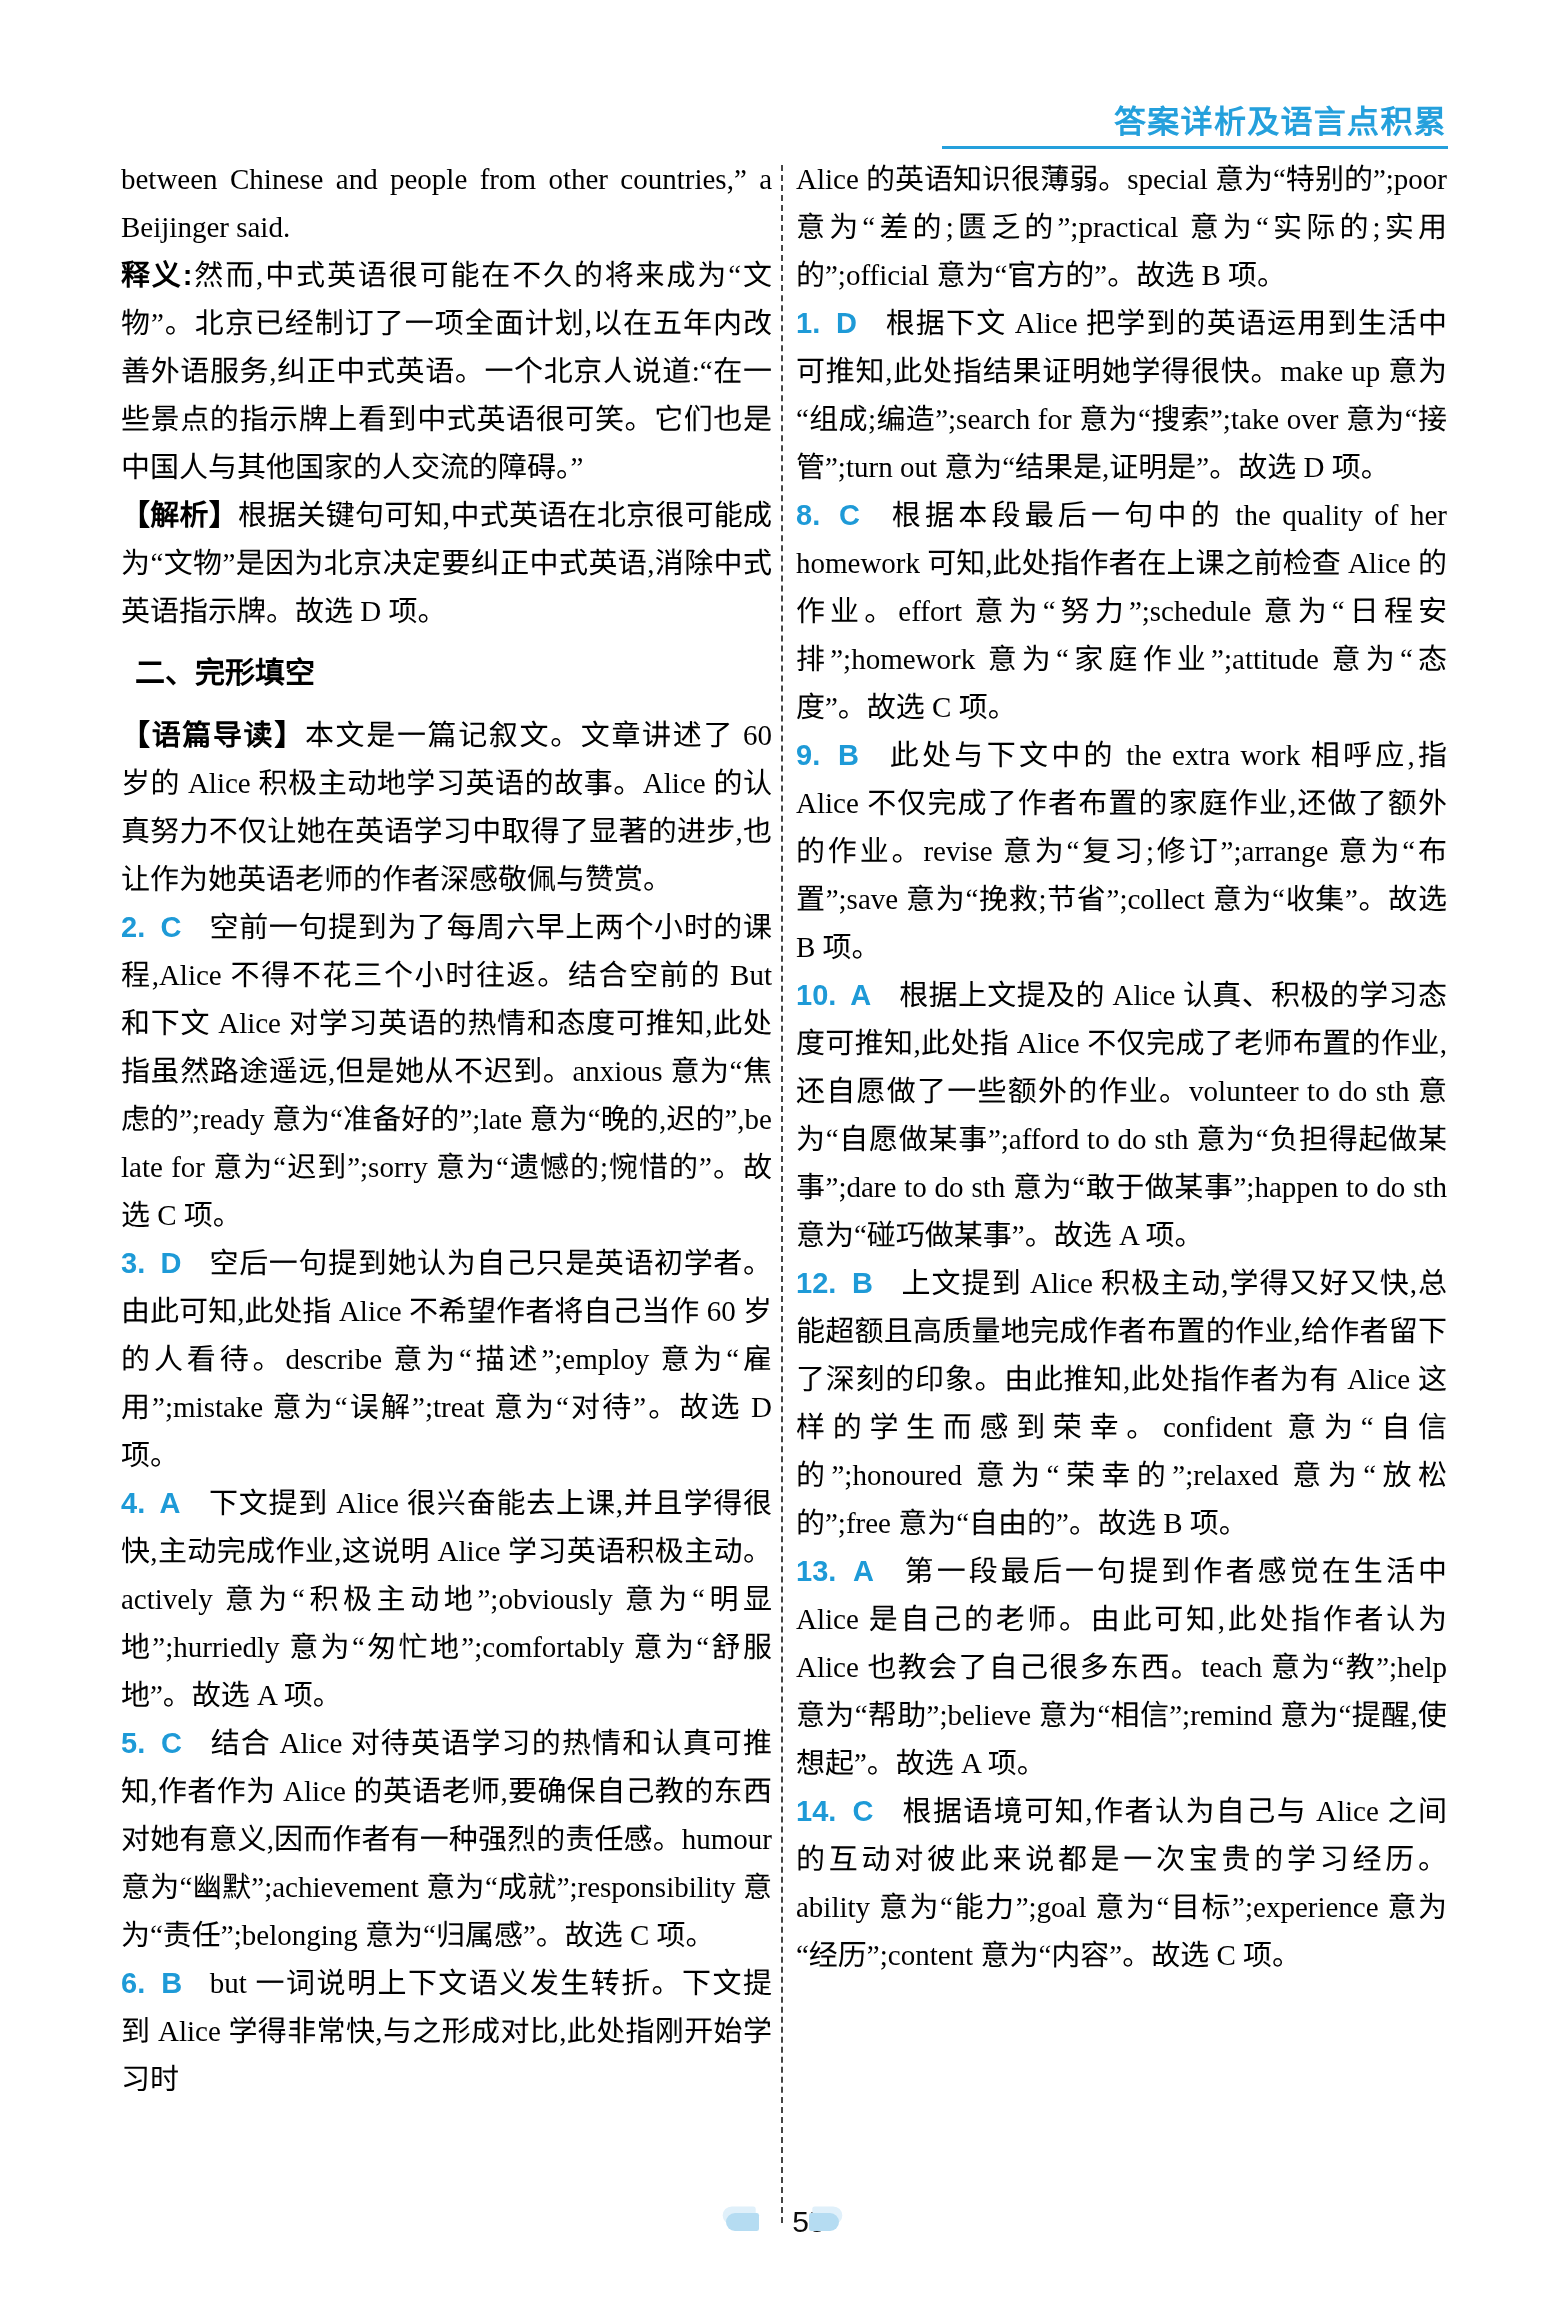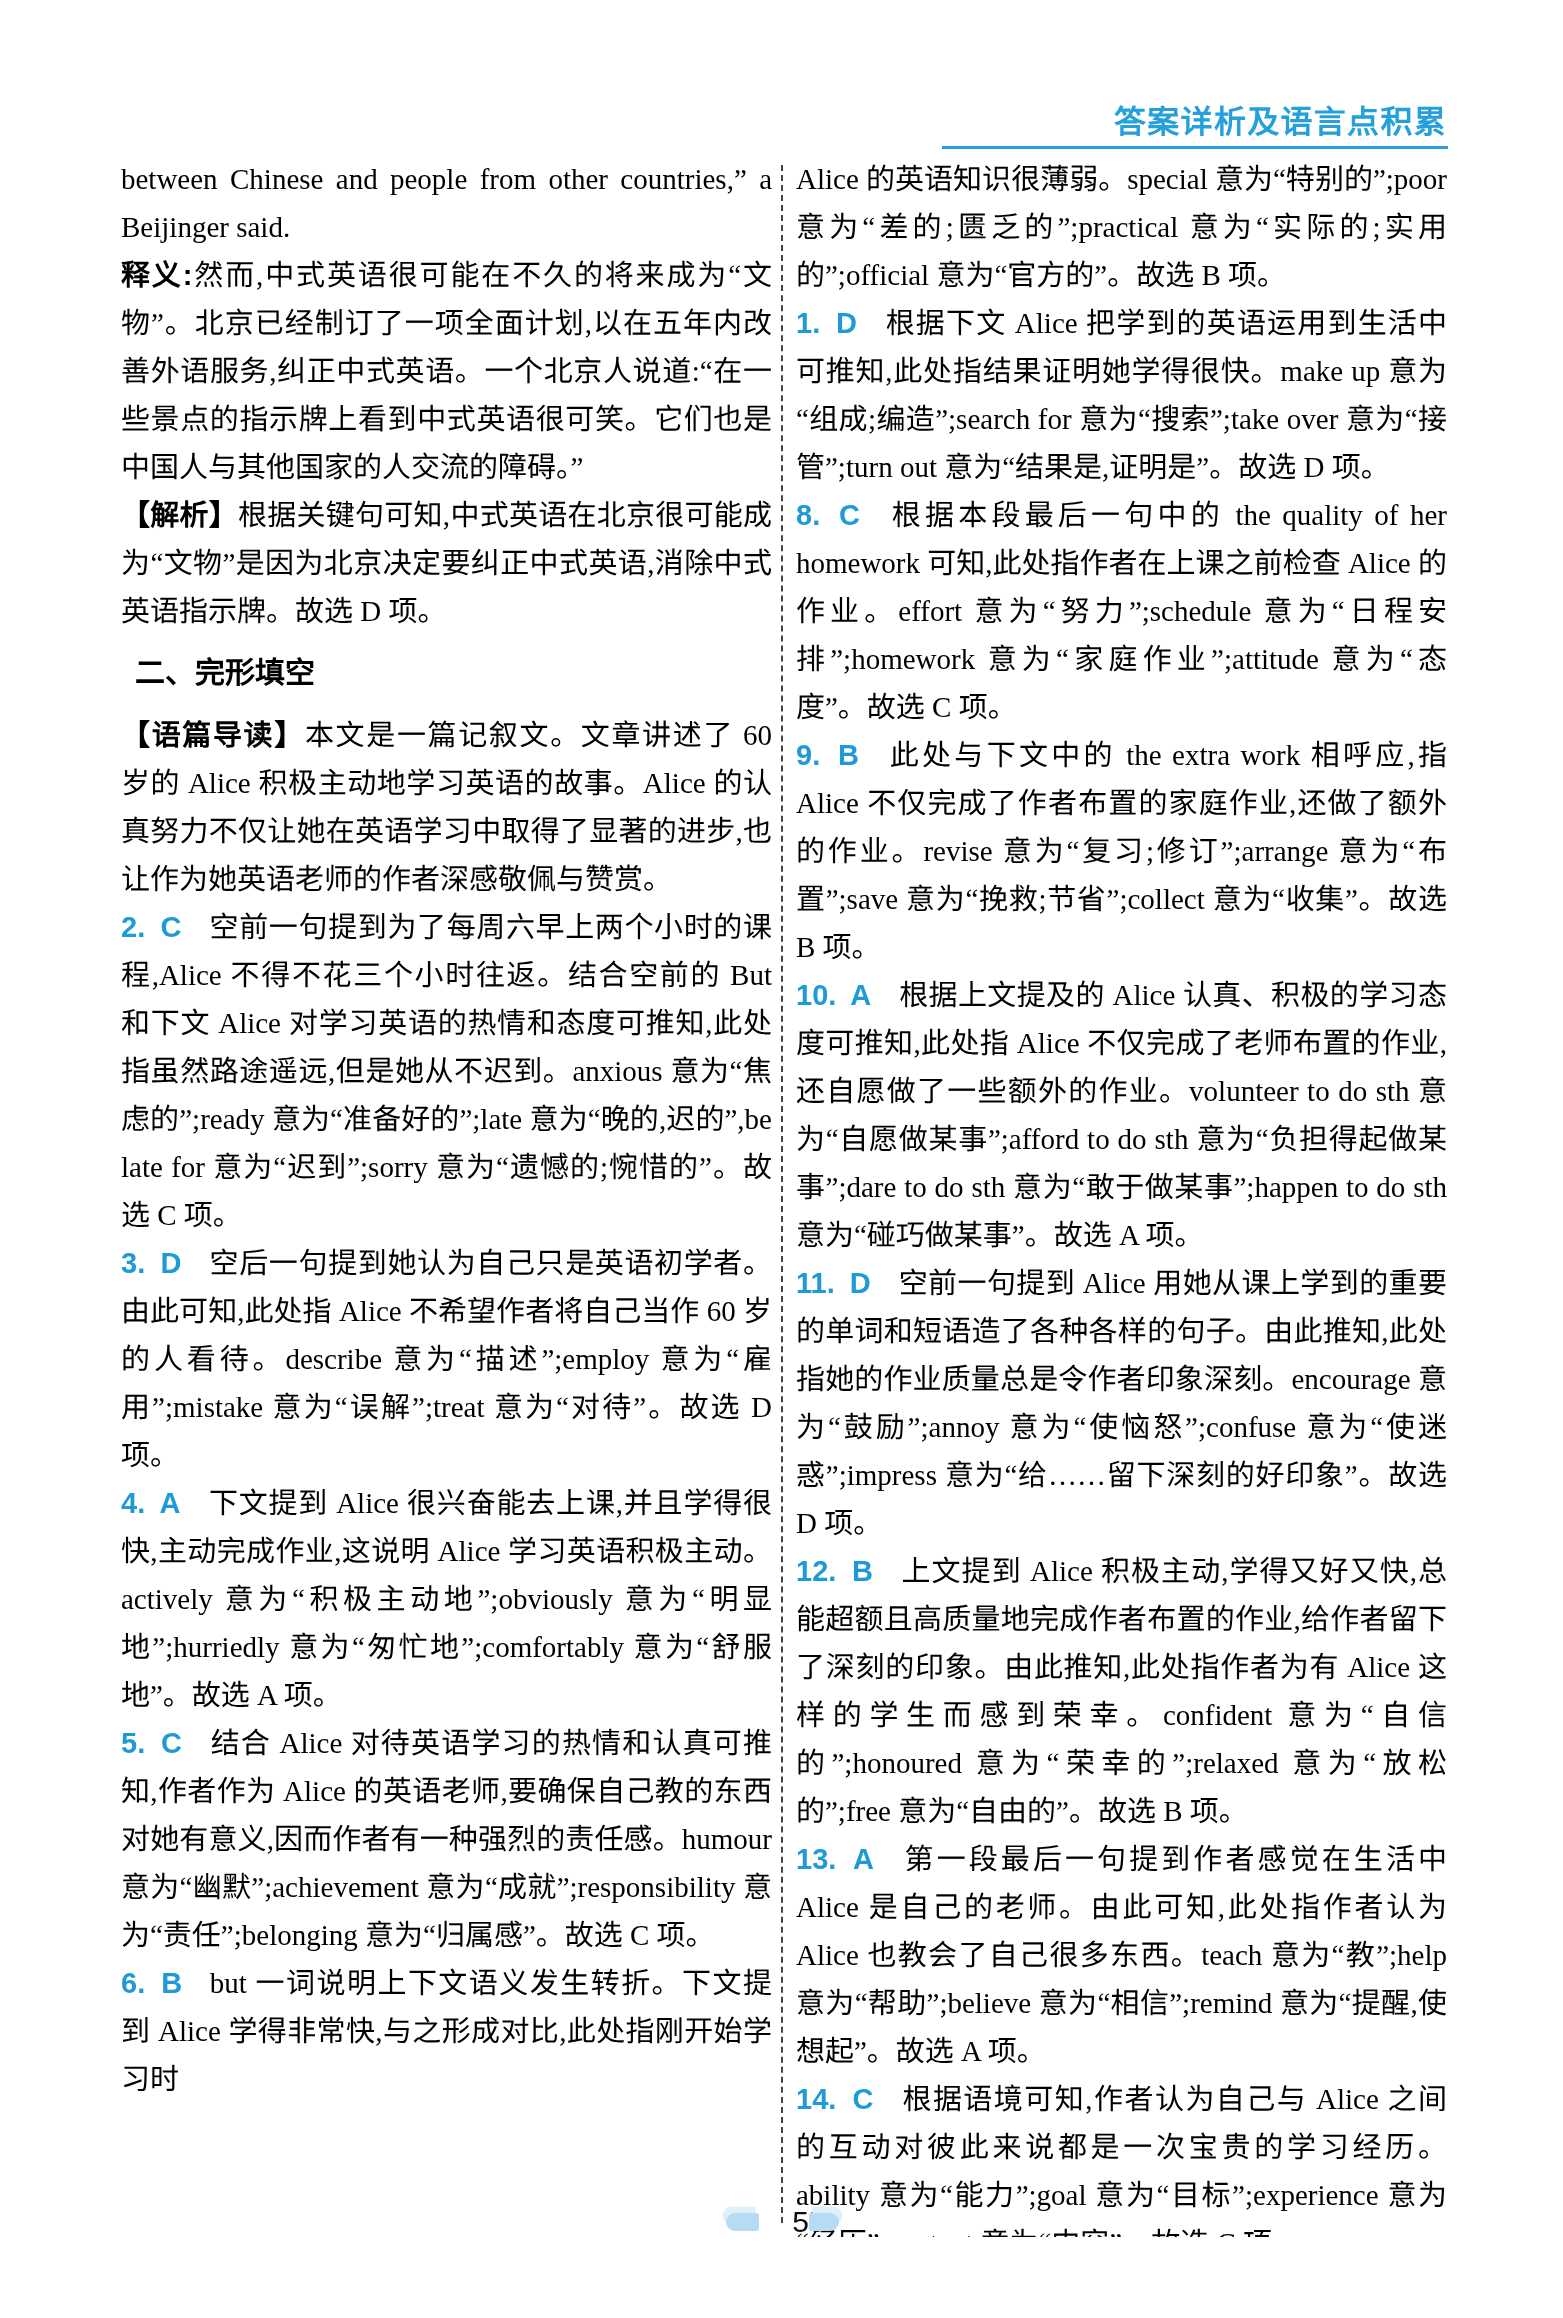--- a/index.html
+++ b/index.html
@@ -135,21 +135,20 @@
     </div>
 
   <div class="divider"></div>
 
   <div class="col col-right">
       <p class="para"><span class="ptext">Alice 的英语知识很薄弱。special 意为“特别的”;poor 意为“差的;匮乏的”;practical 意为“实际的;实用的”;official 意为“官方的”。故选 B 项。</span></p>
       <p class="para"><span class="qnum">1. D</span><span class="ptext">根据下文 Alice 把学到的英语运用到生活中可推知,此处指结果证明她学得很快。make up 意为“组成;编造”;search for 意为“搜索”;take over 意为“接管”;turn out 意为“结果是,证明是”。故选 D 项。</span></p>
       <p class="para"><span class="qnum">8. C</span><span class="ptext">根据本段最后一句中的 the quality of her homework 可知,此处指作者在上课之前检查 Alice 的作业。effort 意为“努力”;schedule 意为“日程安排”;homework 意为“家庭作业”;attitude 意为“态度”。故选 C 项。</span></p>
       <p class="para"><span class="qnum">9. B</span><span class="ptext">此处与下文中的 the extra work 相呼应,指 Alice 不仅完成了作者布置的家庭作业,还做了额外的作业。revise 意为“复习;修订”;arrange 意为“布置”;save 意为“挽救;节省”;collect 意为“收集”。故选 B 项。</span></p>
       <p class="para"><span class="qnum">10. A</span><span class="ptext">根据上文提及的 Alice 认真、积极的学习态度可推知,此处指 Alice 不仅完成了老师布置的作业,还自愿做了一些额外的作业。volunteer to do sth 意为“自愿做某事”;afford to do sth 意为“负担得起做某事”;dare to do sth 意为“敢于做某事”;happen to do sth 意为“碰巧做某事”。故选 A 项。</span></p>
-      <p class="para"><span class="qnum">11. D</span><span class="ptext">空前一句提到 Alice 用她从课上学到的重要的单词和短语造了各种各样的句子。由此推知,此处指她的作业质量总是令作者印象深刻。encourage 意为“鼓励”;annoy 意为“使恼怒”;confuse 意为“使迷惑”;impress 意为“给……留下深刻的好印象”。故选 D 项。</span></p>
       <p class="para"><span class="qnum">12. B</span><span class="ptext">上文提到 Alice 积极主动,学得又好又快,总能超额且高质量地完成作者布置的作业,给作者留下了深刻的印象。由此推知,此处指作者为有 Alice 这样的学生而感到荣幸。confident 意为“自信的”;honoured 意为“荣幸的”;relaxed 意为“放松的”;free 意为“自由的”。故选 B 项。</span></p>
       <p class="para"><span class="qnum">13. A</span><span class="ptext">第一段最后一句提到作者感觉在生活中 Alice 是自己的老师。由此可知,此处指作者认为 Alice 也教会了自己很多东西。teach 意为“教”;help 意为“帮助”;believe 意为“相信”;remind 意为“提醒,使想起”。故选 A 项。</span></p>
       <p class="para"><span class="qnum">14. C</span><span class="ptext">根据语境可知,作者认为自己与 Alice 之间的互动对彼此来说都是一次宝贵的学习经历。ability 意为“能力”;goal 意为“目标”;experience 意为“经历”;content 意为“内容”。故选 C 项。</span></p>
     </div>
 
   <div class="footer">
     <div class="pill pill-left"></div>
     <div class="page-number">55</div>
     <div class="pill pill-right"></div>
   </div>

